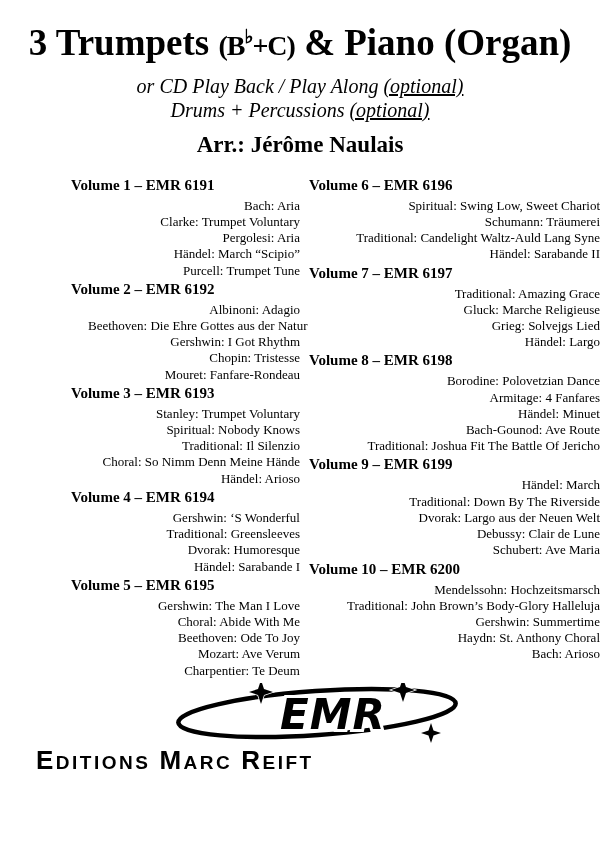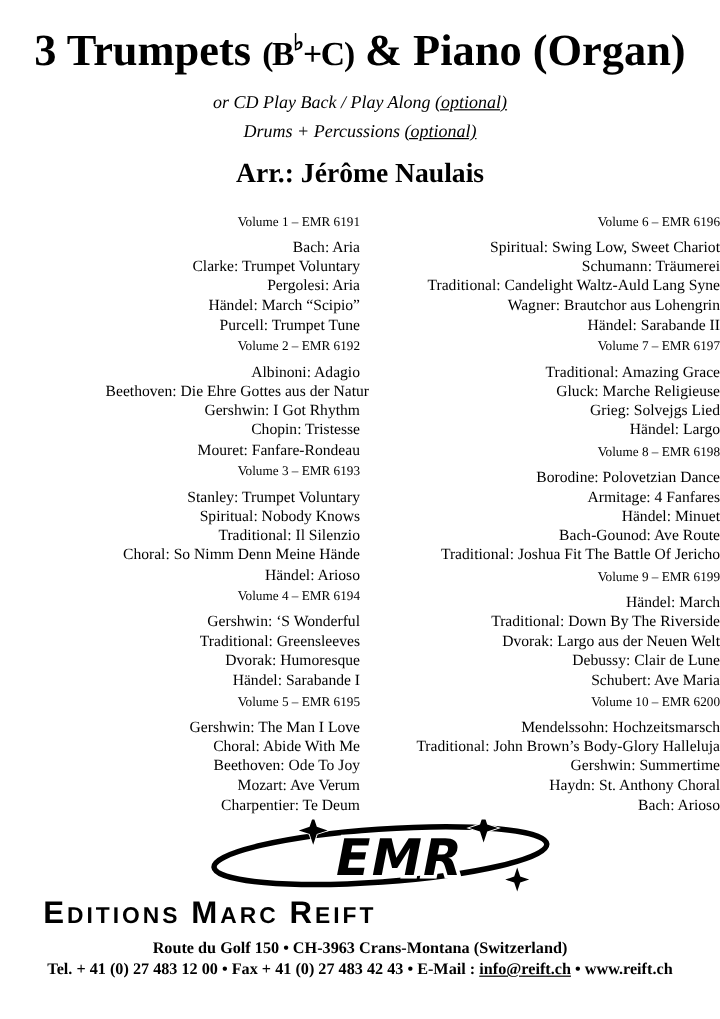--- a/index.html
+++ b/index.html
@@ -23,45 +23,44 @@
   }
   .title .inst { font-size: 28px; letter-spacing: -1px; }
   .title .flat {
     font-size: 19px;
     vertical-align: 12px;
     line-height: 0;
   }
   .subtitle {
     text-align: center;
     font-style: italic;
-    font-size: 15px;
+    font-size: 20px;
     line-height: 24px;
   }
   .subtitle-block { margin-top: 11px; }
   .subtitle .opt { text-decoration: underline; }
   .arranger {
     text-align: center;
     font-weight: bold;
     font-size: 23px;
     margin-top: 10px;
   }
 
   
   .volumes { display: flex; margin-top: 19px; }
   .vol-col { width: 50%; }
   .vol-col.left  { padding-left: 71px; }
   .vol-col.right { padding-left: 9px; }
   .volume { margin-bottom: 2px; }
   .volume-heading {
-    font-weight: normal;
-    font-size: 11px;
+    font-weight: bold;
+    font-size: 15px;
     line-height: 17px;
     margin-bottom: 4px;
     white-space: nowrap;
-    text-align: right;
   }
   .tracks { padding-left: 17px; }
   .track {
     font-size: 13px;
     line-height: 16.2px;
     white-space: nowrap;
     text-align: right;
   }
 
   
@@ -159,21 +158,20 @@
           </div>
     </div>
   </div>
     <div class="vol-col right">
     <div class="volume">
       <div class="volume-heading">Volume 6 – EMR 6196</div>
       <div class="tracks">
             <div class="track">Spiritual: Swing Low, Sweet Chariot</div>
             <div class="track">Schumann: Träumerei</div>
             <div class="track">Traditional: Candelight Waltz-Auld Lang Syne</div>
-            <div class="track">Wagner: Brautchor aus Lohengrin</div>
             <div class="track">Händel: Sarabande II</div>
           </div>
     </div>
 
     <div class="volume">
       <div class="volume-heading">Volume 7 – EMR 6197</div>
       <div class="tracks">
             <div class="track">Traditional: Amazing Grace</div>
             <div class="track">Gluck: Marche Religieuse</div>
             <div class="track">Grieg: Solvejgs Lied</div>
@@ -223,18 +221,14 @@
 
       <text x="168" y="46" text-anchor="middle" font-family="DejaVu Sans, sans-serif" font-size="42" font-weight="bold" font-style="italic" letter-spacing="1" fill="#000" stroke="#fff" stroke-width="6" paint-order="stroke">EMR</text>
 
       <path fill="#000" stroke="#fff" stroke-width="1.5" paint-order="stroke" d="M 96 -3 L 99 6 L 108 9 L 99 12 L 96 21 L 93 12 L 84 9 L 93 6 Z"></path>
       <path fill="#000" stroke="#fff" stroke-width="1.5" paint-order="stroke" d="M 238 -5 L 241 4 L 250 7 L 241 10 L 238 19 L 235 10 L 226 7 L 235 4 Z"></path>
       <path fill="#000" stroke="#fff" stroke-width="1.5" paint-order="stroke" d="M 266 40 L 268.5 47.5 L 276 50 L 268.5 52.5 L 266 60 L 263.5 52.5 L 256 50 L 263.5 47.5 Z"></path>
     </svg>
     <div class="wordmark"><span class="big">E</span><span>DITIONS</span><span class="word-gap"></span><span class="big">M</span><span>ARC</span><span class="word-gap"></span><span class="big">R</span><span>EIFT</span></div>
   </div>
 
-  <div class="footer">
-    <div>Route du Golf 150 • CH-3963 Crans-Montana (Switzerland)</div>
-    <div><span>Tel. + 41 (0) 27 483 12 00 • Fax + 41 (0) 27 483 42 43 • E-Mail : </span><span class="email">info@reift.ch</span><span> • </span><span>www.reift.ch</span></div>
-  </div>
 
 </div>
 
 </body></html>

